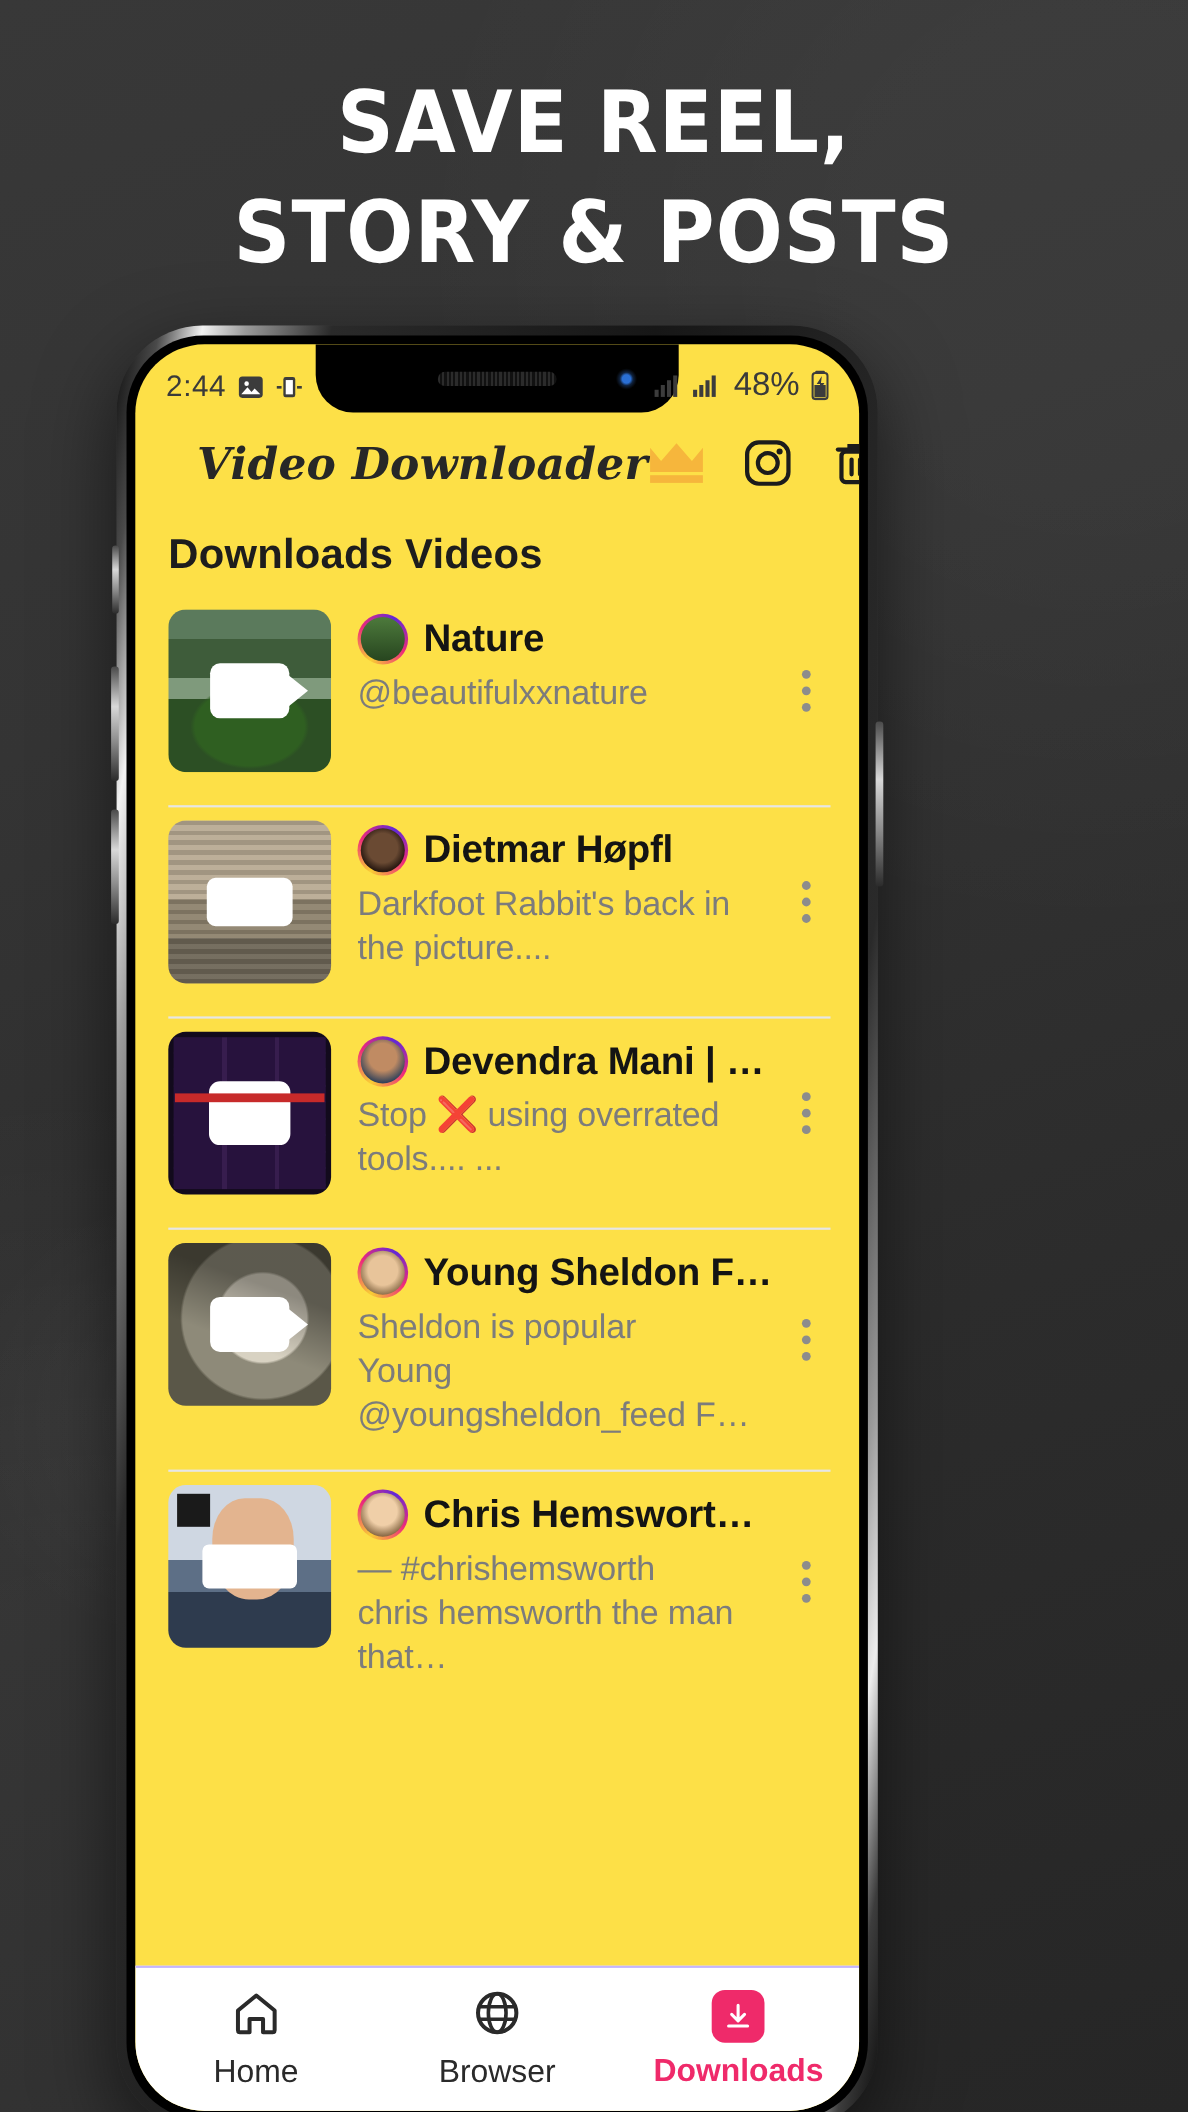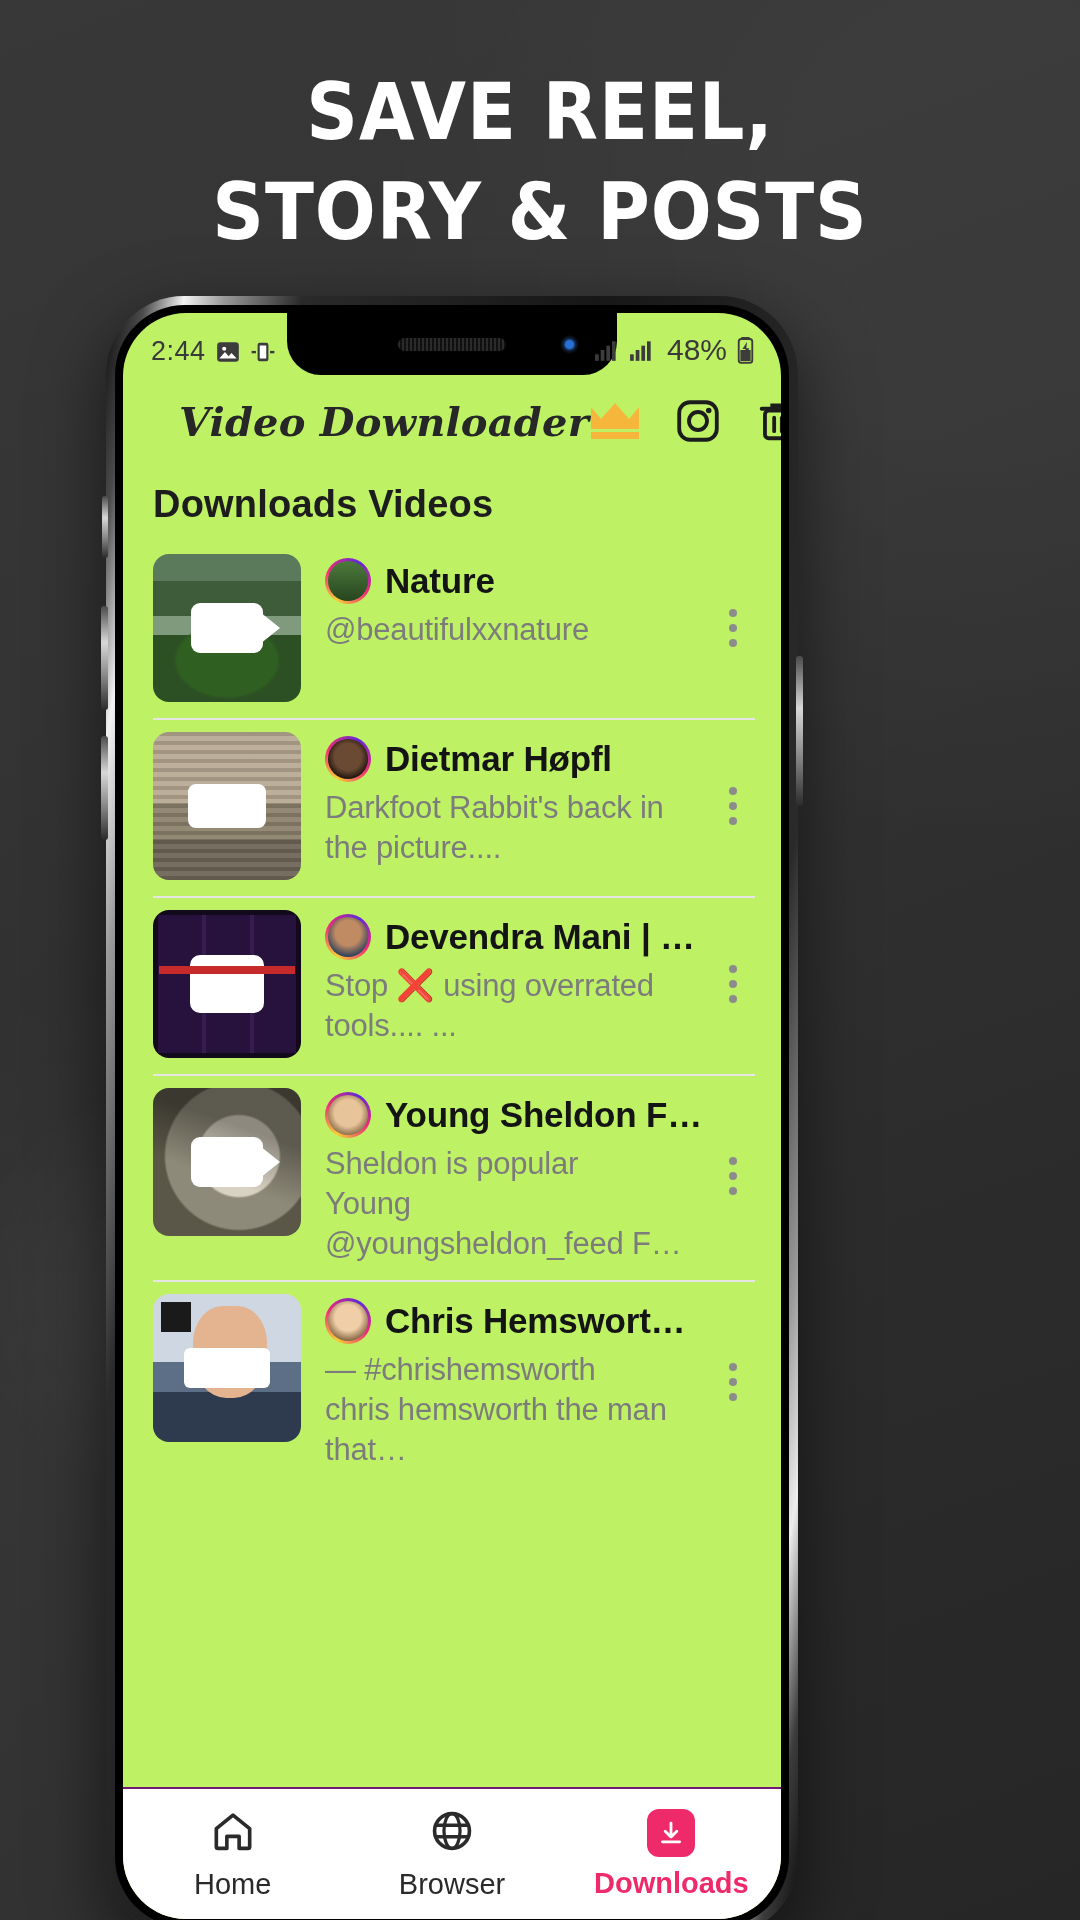--- a/index.html
+++ b/index.html
@@ -52,21 +52,21 @@
     width: 100%; height: 100%;
     border-radius: 70px;
     background: #000;
     padding: 8px;
     overflow: hidden;
     position: relative;
   }
   .screen {
     width: 100%; height: 100%;
     border-radius: 63px;
-    background: #bef264;
+    background: #fde047;
     overflow: hidden;
     position: relative;
   }
   
   .btn-side {
     position: absolute; background: linear-gradient(180deg,#4a4a4a,#d8d8d8 35%,#8d8d8d 65%,#2b2b2b);
     border-radius: 3px;
   }
   .btn-mute { left: -4px; top: 200px; width: 6px; height: 62px; }
   .btn-vup  { left: -5px; top: 310px; width: 7px; height: 104px; }
@@ -134,21 +134,21 @@
   .section-title {
     padding: 16px 30px 14px 30px;
     font-size: 38px; font-weight: bold; color: #1d1d1d;
     letter-spacing: .2px;
   }
 
   
   .list { padding: 0 0 0 0; }
   .row {
     display: flex; align-items: flex-start;
-    padding: 14px 20px 16px 30px;
+    padding: 14px 20px 30px 30px;
     position: relative;
     min-height: 150px;
   }
   .row + .row::before {
     content:""; position:absolute; top:0; left:30px; right:26px;
     height:2px; background:#e6e6e6;
   }
   .thumb {
     width: 148px; height: 148px; min-width: 148px;
     border-radius: 16px; overflow: hidden; position: relative;
@@ -226,21 +226,21 @@
   }
   .kebab { width: 56px; display:flex; flex-direction:column; align-items:center;
     justify-content:center; gap: 7px; align-self: center; cursor:pointer;}
   .kebab i { width: 8px; height: 8px; border-radius:50%; background:#8c8c8c; display:block;}
 
   
   .bottomnav {
     position: absolute; left: 0; right: 0; bottom: 0;
     height: 132px;
     background: #fff;
-    border-top: 2px solid #701a75;
+    border-top: 2px solid #c4b5fd;
     display: flex; align-items: center;
   }
   .navitem { flex:1; display:flex; flex-direction:column; align-items:center; gap:10px; cursor:pointer;}
   .navitem .nlabel { font-size: 29px; color:#2a2a2a; }
   .navitem.active .nlabel { color:#ef2a6a; font-weight:600; }
   .dl-badge {
     width: 48px; height: 48px; border-radius: 12px; background:#ef2a6a;
     display:flex; align-items:center; justify-content:center;
   }
 </style>

